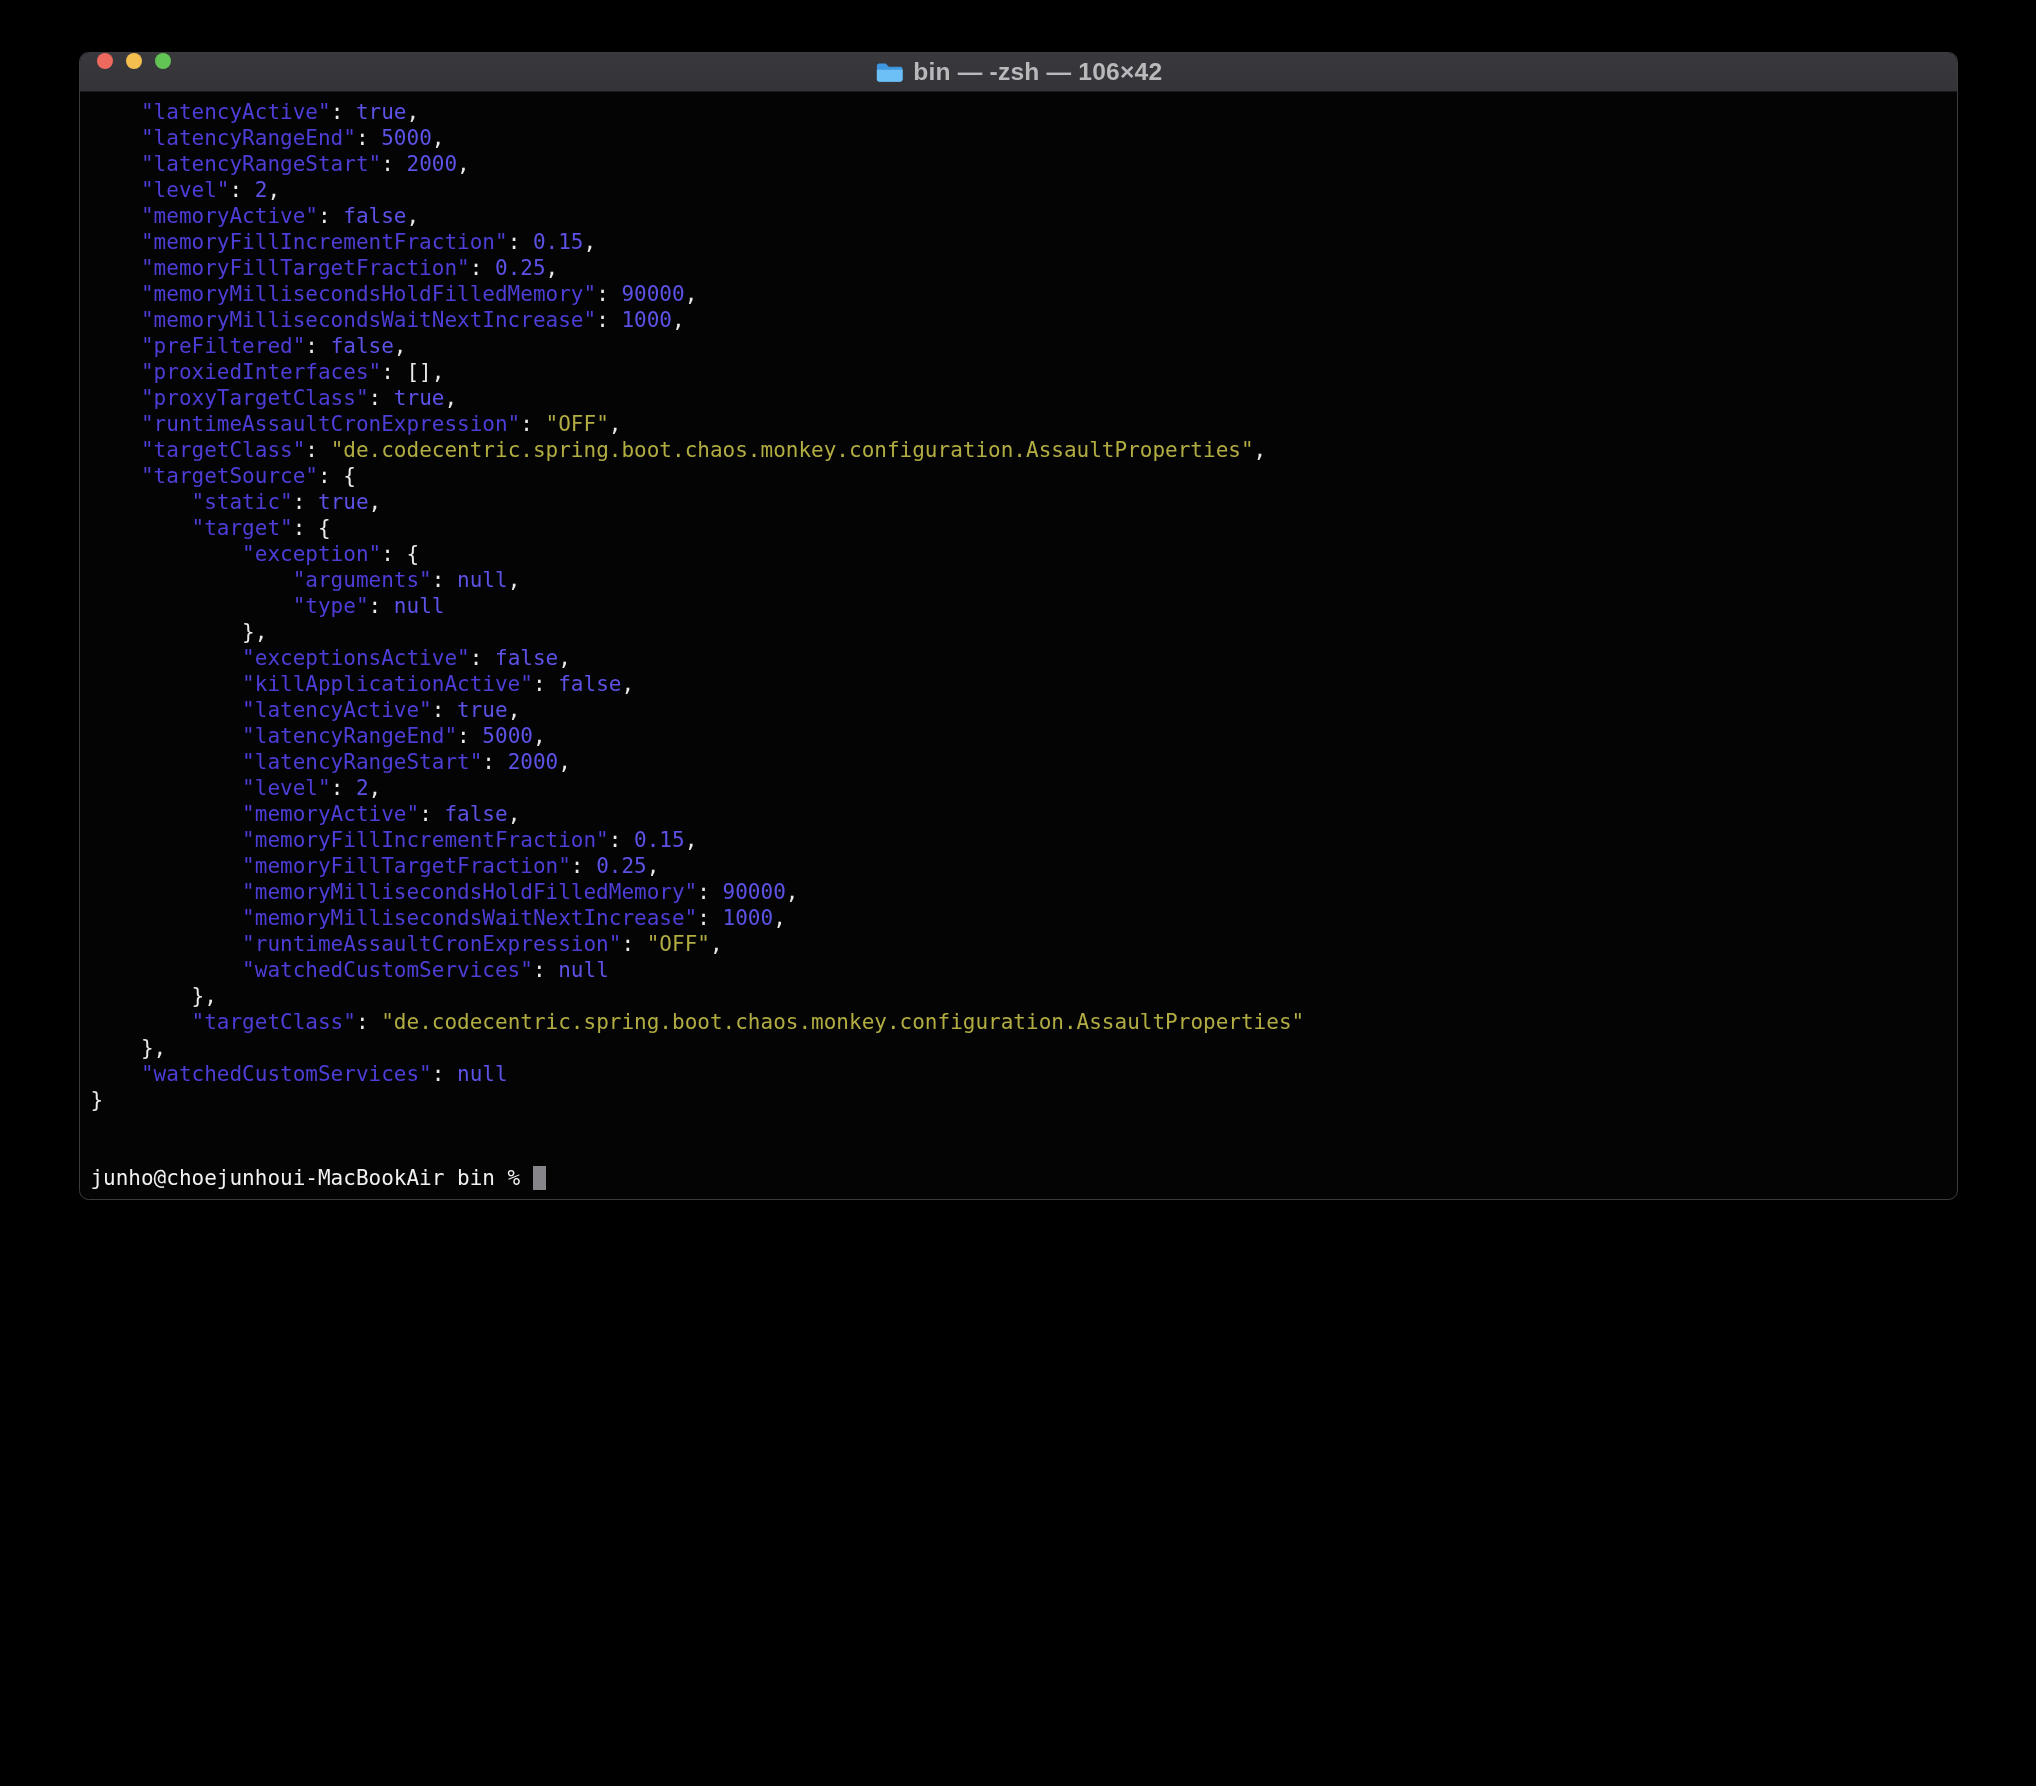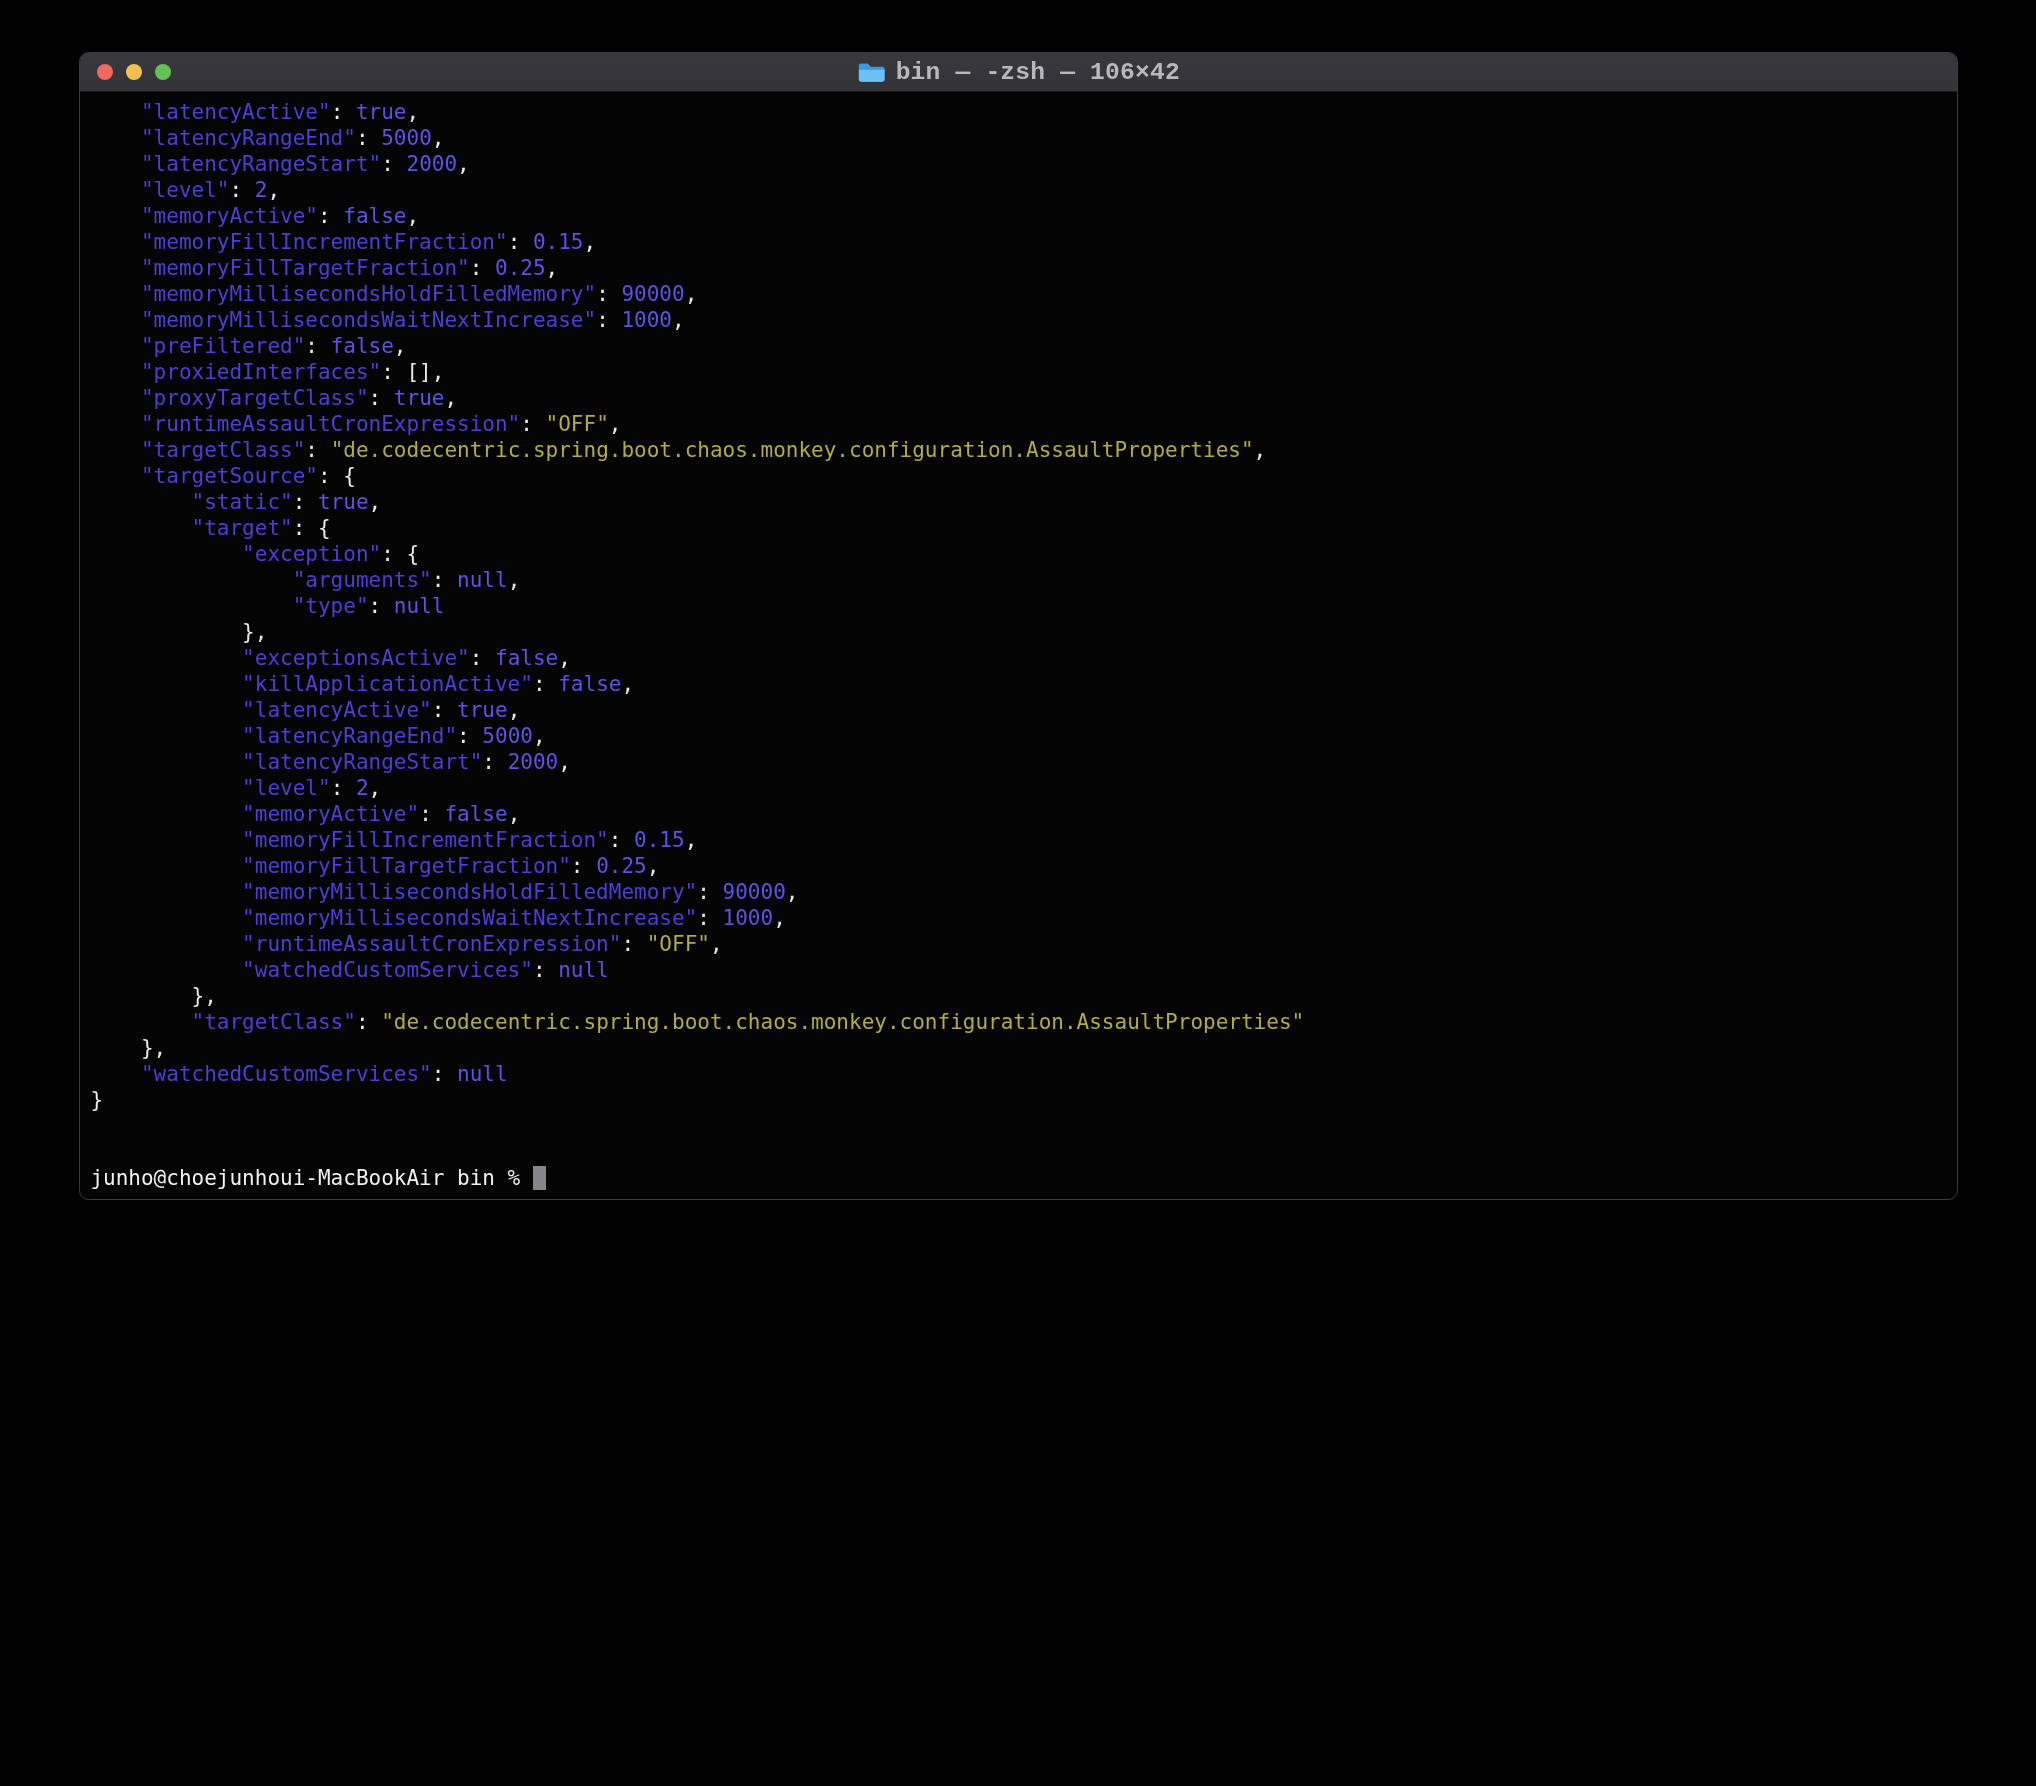--- a/index.html
+++ b/index.html
@@ -16,24 +16,23 @@
     background:var(--terminal_bg,#040404);
     border-radius:9.5px;
     border:0.9px solid #3c3b40;
     box-shadow:0 32px 76px rgba(0,0,0,.65);
     overflow:hidden;
     box-sizing:border-box;
   }
   .titlebar{
     height:38px;
     background:linear-gradient(var(--titlebar_bg,#39383d),#343338);
-    display:flex;align-items:center;
+    display:flex;
     position:relative;
     border-bottom:0.9px solid #18181a;
-    font-family:Liberation Mono, monospace;
   }
   .traffic{display:flex;gap:13.2px;padding-left:17px;}
   .light{width:16px;height:16px;border-radius:50%;}
   .titlewrap{
     position:absolute;left:0;right:0;top:0;bottom:0;
     display:flex;justify-content:center;align-items:center;gap:9.5px;
     pointer-events:none;
   }
   .titletext{
     color:var(--title_text,#b9b9bc);

